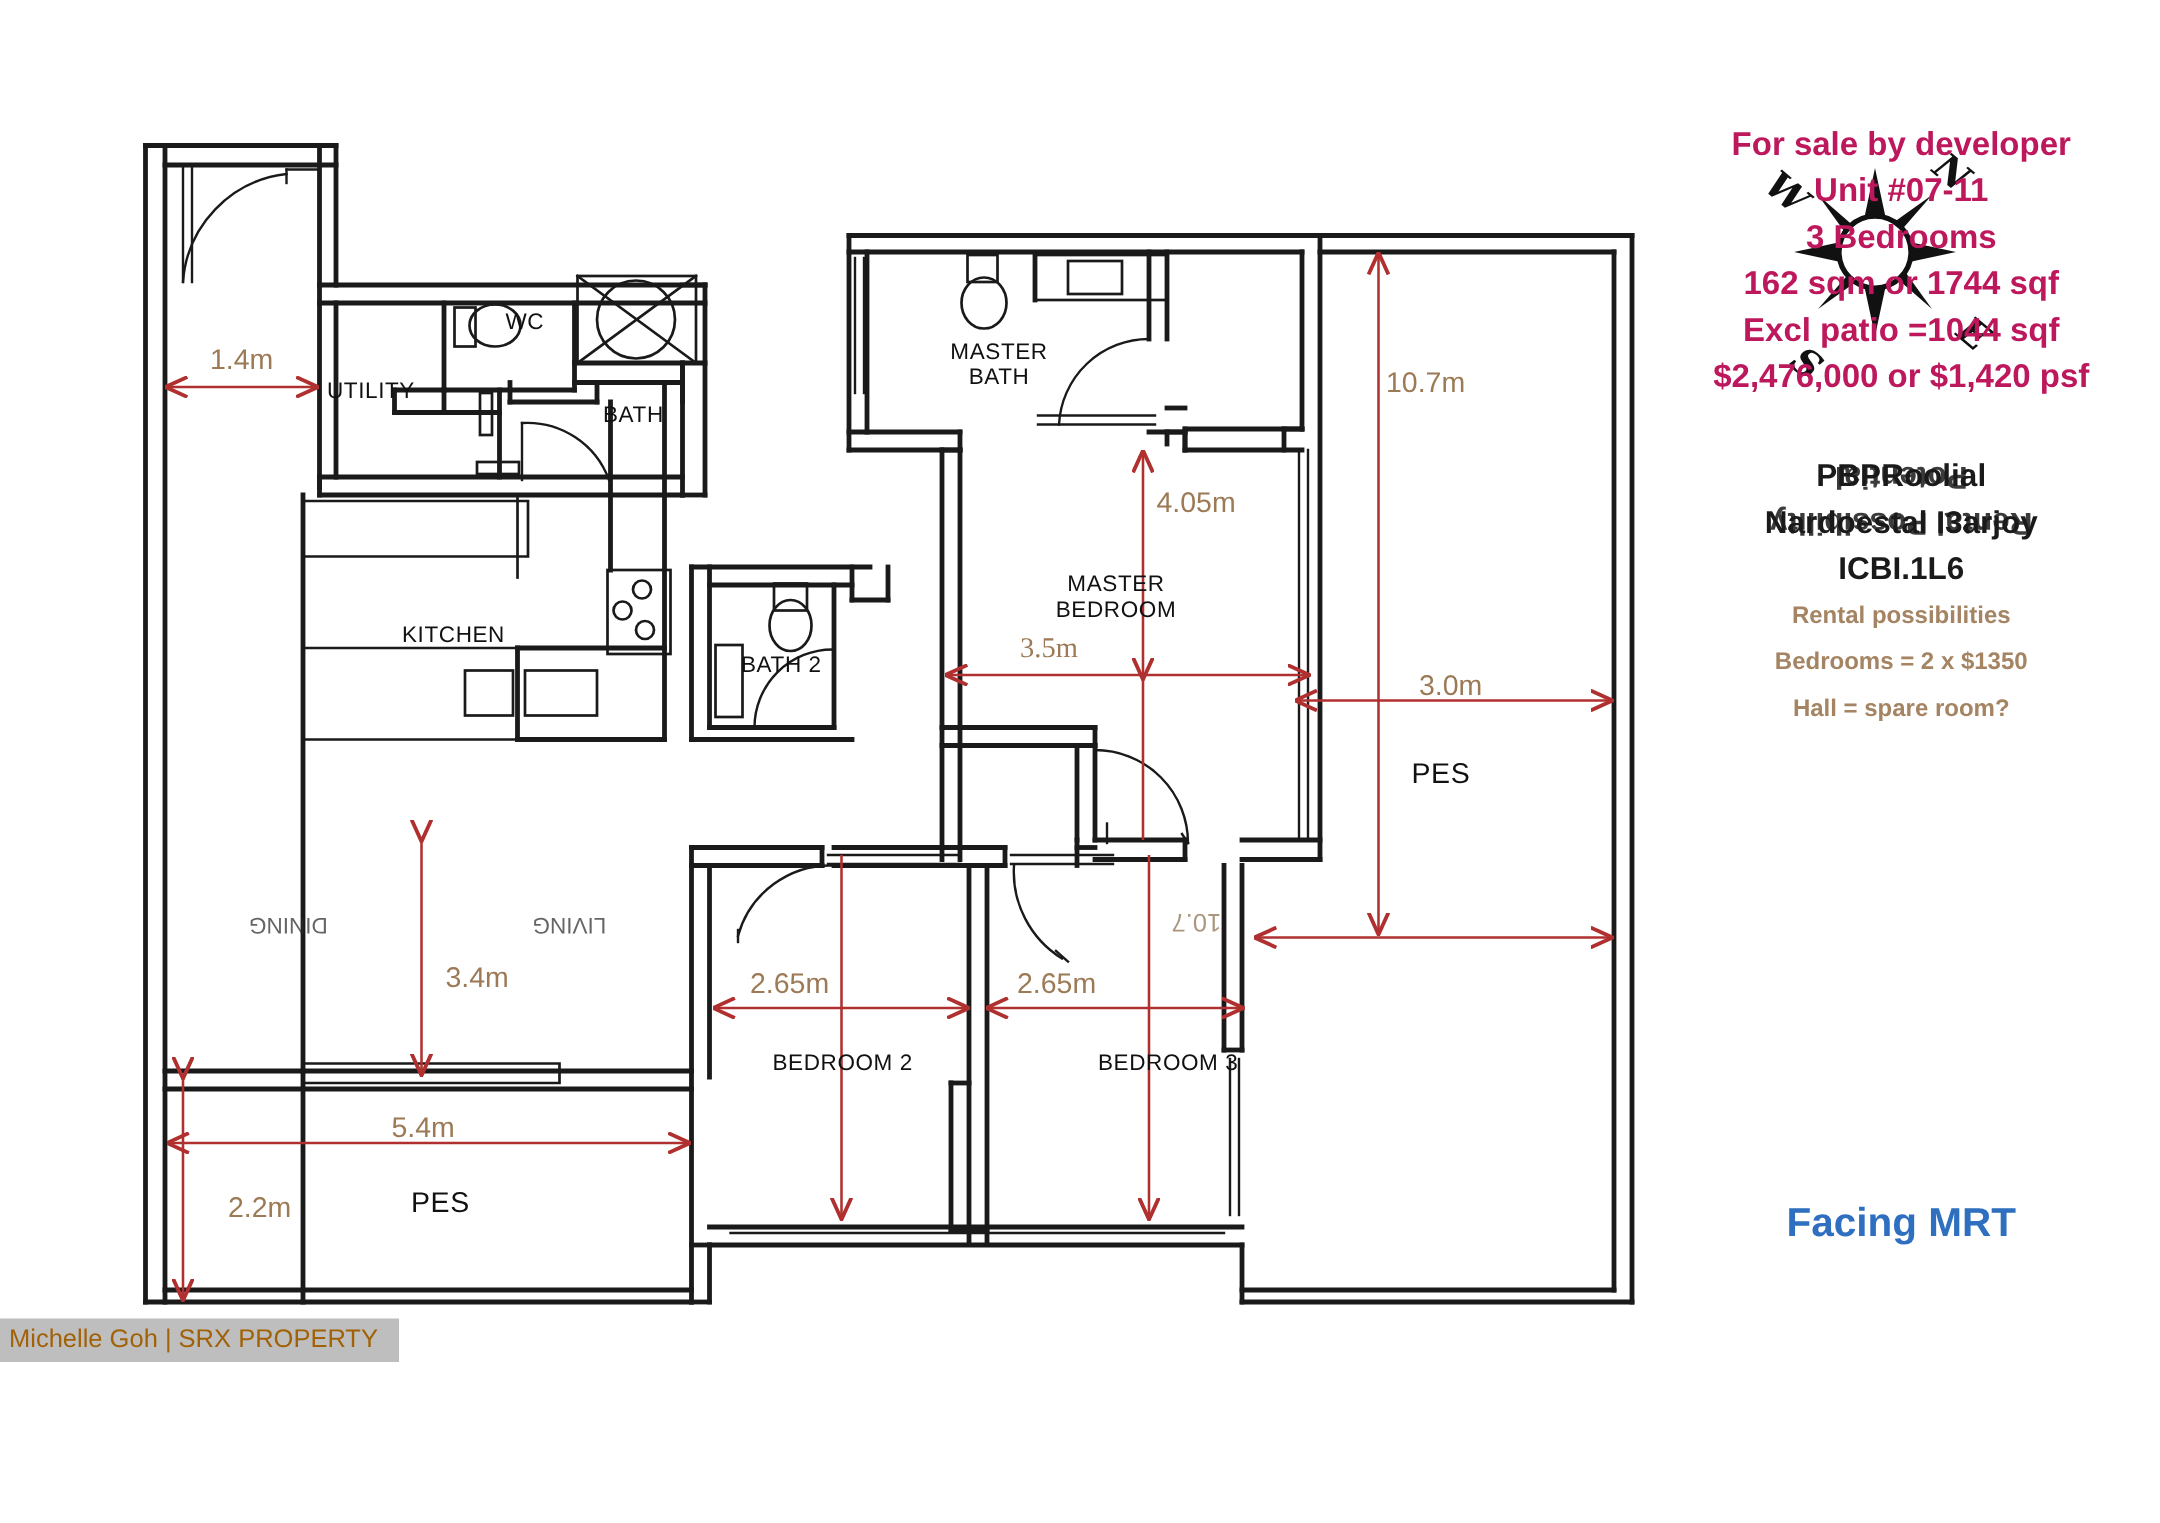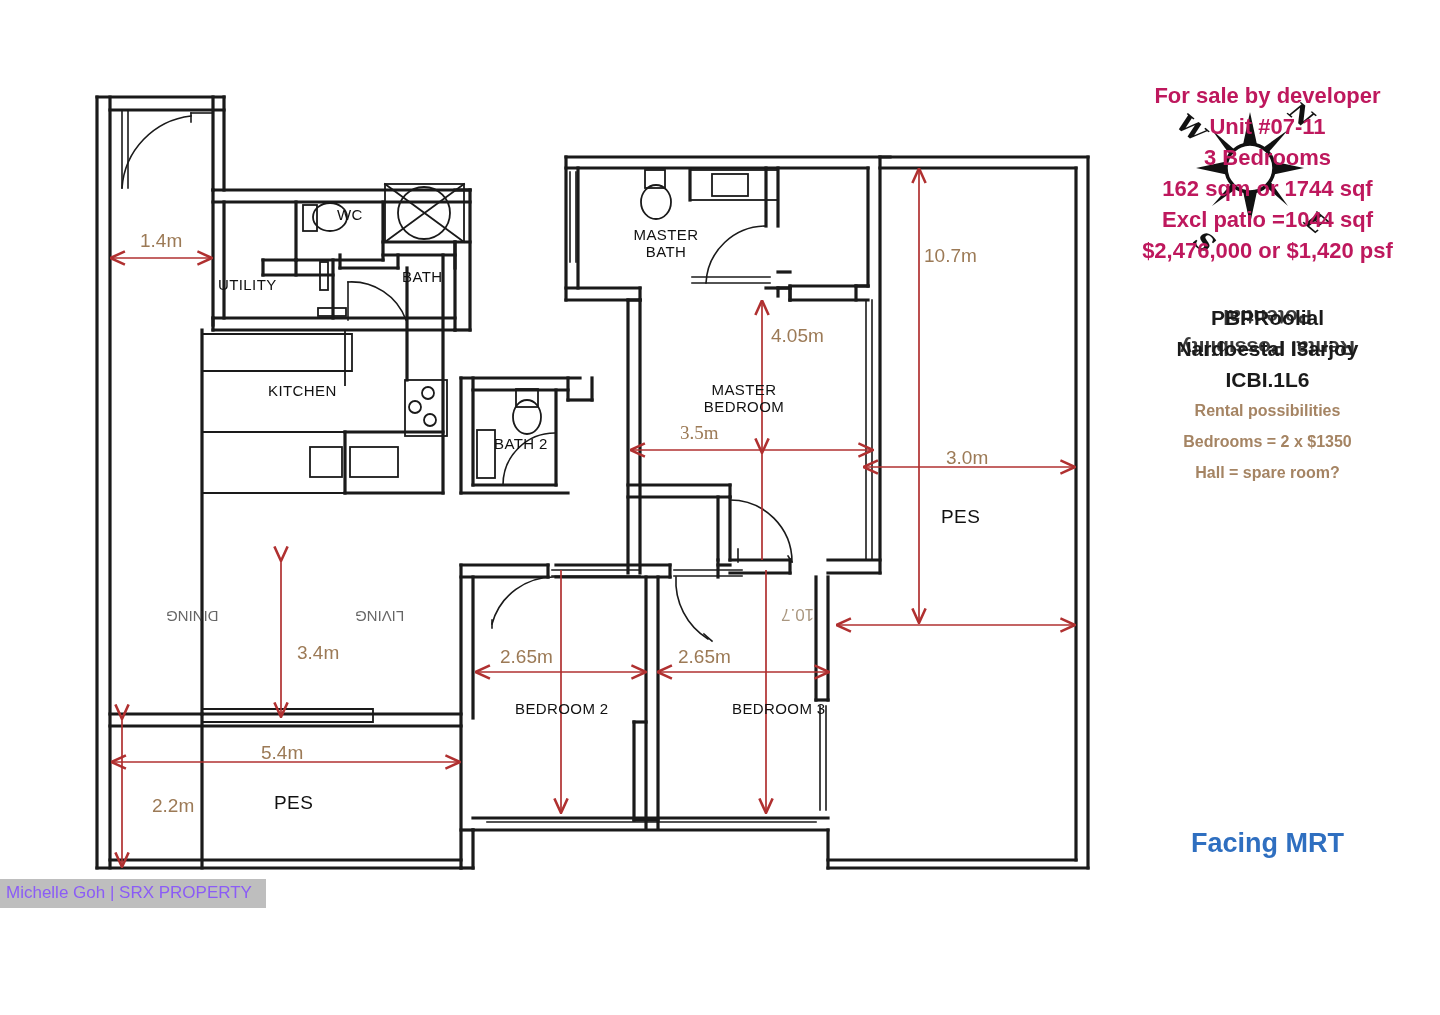--- a/index.html
+++ b/index.html
@@ -76,37 +76,36 @@
   }
   .overlap-line .under{
     position:absolute;left:0;right:0;top:0;
     transform:scale(-1,-1);
     opacity:.85;
   }
   #facing-mrt{
     position:absolute;left:1095px;top:800px;width:345px;text-align:center;
     color:#2f6fc0;font-weight:bold;font-size:27px;
     font-family:"Liberation Sans", sans-serif;
-    margin-top:28px;
   }
 
   
   #compass{position:absolute;left:1163px;top:78px;width:175px;height:180px;}
 
   
   #banner{position:absolute;left:0;top:888px;width:1440px;height:62px;}
 
   
   #watermark{
     position:absolute;left:0;top:879px;
     background:rgba(150,150,150,.62);
     padding:4px 14px 5px 6px;
   }
   #watermark span{
-    color:#8b5cf6;font-size:17px;
+    color:#a16207;font-size:17px;
     font-family:"Liberation Sans", sans-serif;white-space:nowrap;
   }
 </style>
 </head>
 <body>
 
 <div id="stage">
 
   <svg id="plan" viewBox="0 0 1120 900">
     <g fill="none" stroke="#1a1a1a" stroke-width="3.2" stroke-linecap="square">
@@ -384,24 +383,24 @@
       <line x1="766" y1="570" x2="766" y2="812" marker-end="url(#ar)"></line>
 
       <line x1="838" y1="625" x2="1074" y2="625" marker-start="url(#arr)" marker-end="url(#ar)"></line>
 
       <line x1="113" y1="762" x2="459" y2="762" marker-start="url(#arr)" marker-end="url(#ar)"></line>
 
       <line x1="122" y1="718" x2="122" y2="866" marker-start="url(#ar)" marker-end="url(#ar)"></line>
     </g>
   </svg>
 
-  <div class="rlabel" style="left:218px;top:252px;margin-top:24px;">UTILITY</div>
+  <div class="rlabel" style="left:218px;top:252px;">UTILITY</div>
   <div class="rlabel" style="left:337px;top:206px;">WC</div>
   <div class="rlabel" style="left:402px;top:268px;">BATH</div>
-  <div class="rlabel" style="left:268px;top:382px;">KITCHEN</div>
+  <div class="rlabel" style="left:268px;top:415px;">KITCHEN</div>
   <div class="rlabel" style="left:494px;top:435px;">BATH 2</div>
   <div class="rlabel" style="left:622px;top:226px;width:88px;">MASTER
 BATH</div>
   <div class="rlabel" style="left:694px;top:381px;width:100px;">MASTER
 BEDROOM</div>
   <div class="rlabel" style="left:515px;top:700px;">BEDROOM 2</div>
   <div class="rlabel" style="left:732px;top:700px;">BEDROOM 3</div>
   <div class="rlabel" style="left:274px;top:792px;font-size:19px;">PES</div>
   <div class="rlabel" style="left:941px;top:506px;font-size:19px;">PES</div>
 

